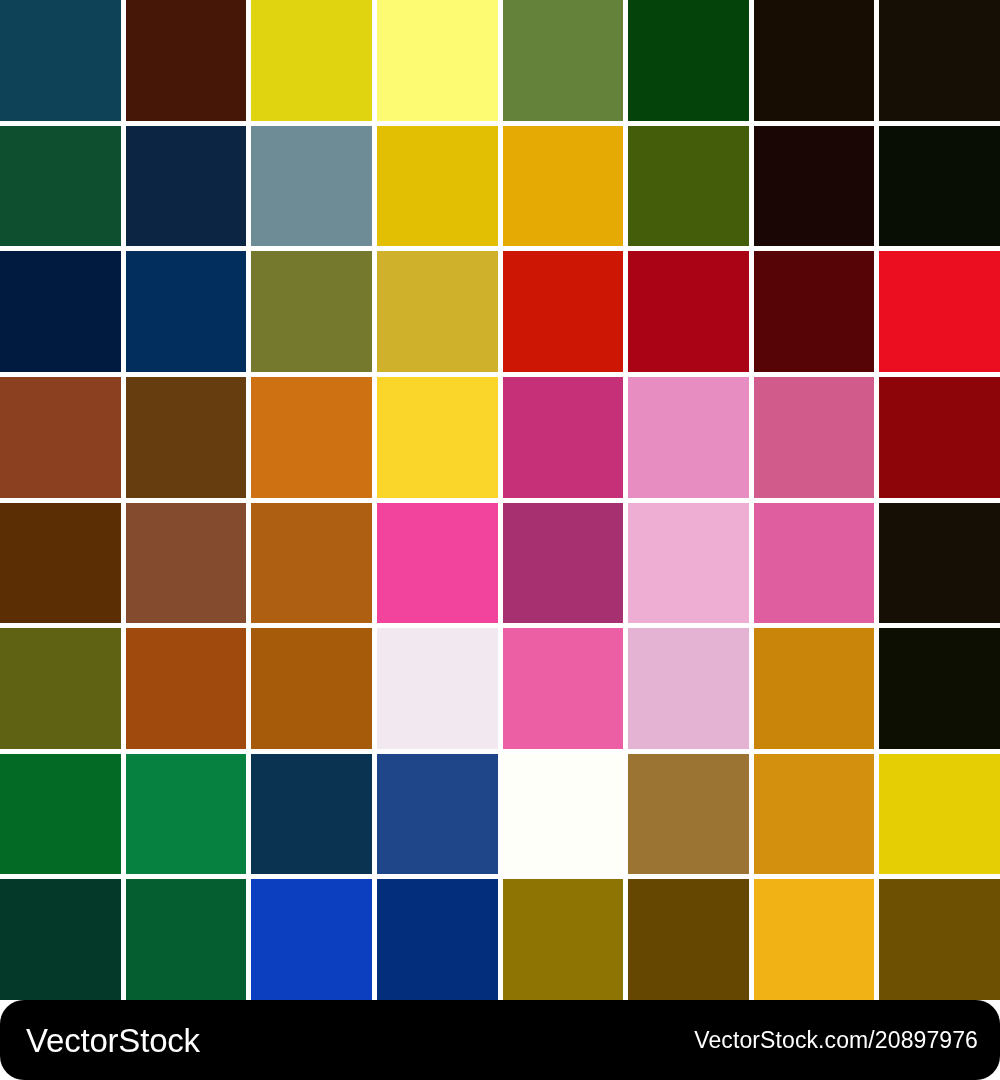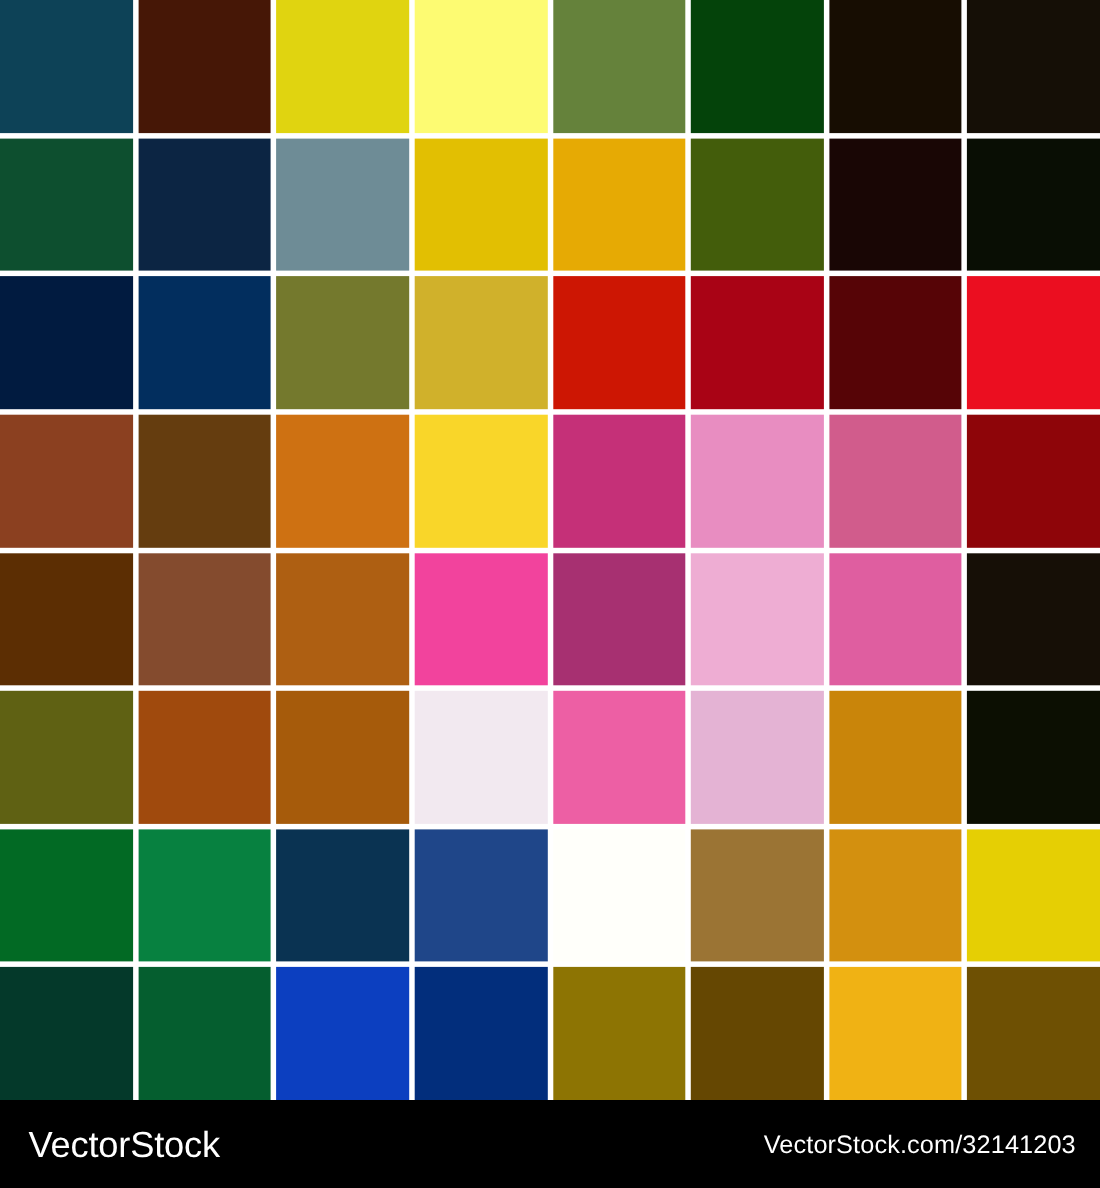--- a/index.html
+++ b/index.html
@@ -49,20 +49,21 @@
     left: 0;
     top: 1000px;
     width: 1000px;
     height: 80px;
     background: #000000;
     display: flex;
     align-items: center;
     justify-content: space-between;
     box-sizing: border-box;
     padding: 0 22px 0 26px;
+    border-radius: 24px;
   }
 
   #brand-logo {
     color: #ffffff;
     font-size: 33px;
     line-height: 1;
     font-weight: 400;
     letter-spacing: -0.2px;
     white-space: nowrap;
   }
@@ -143,16 +144,16 @@
       <div class="swatch" style="background: rgb(12, 63, 192);"></div>
       <div class="swatch" style="background: rgb(2, 46, 124);"></div>
       <div class="swatch" style="background: rgb(141, 116, 3);"></div>
       <div class="swatch" style="background: rgb(101, 71, 2);"></div>
       <div class="swatch" style="background: rgb(240, 178, 20);"></div>
       <div class="swatch" style="background: rgb(110, 80, 3);"></div>
     </div>
 
   <div id="footer-bar">
     <div id="brand-logo">VectorStock</div>
-    <div id="watermark-url">VectorStock.com/32141203</div>
+    <div id="watermark-url">VectorStock.com/20897976</div>
   </div>
 
 </div>
 
 </body></html>

